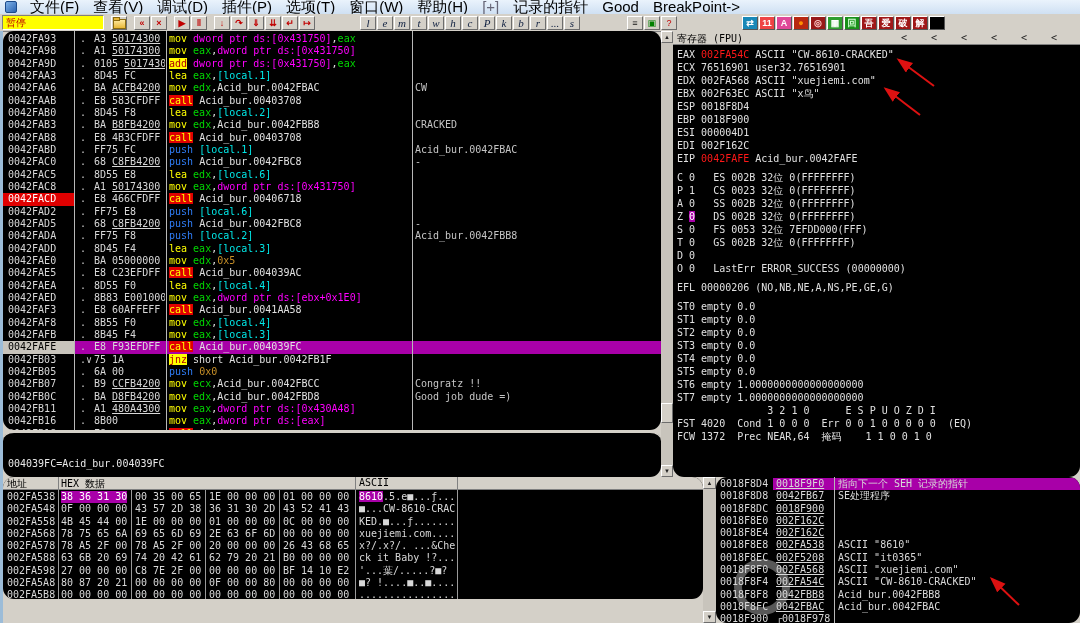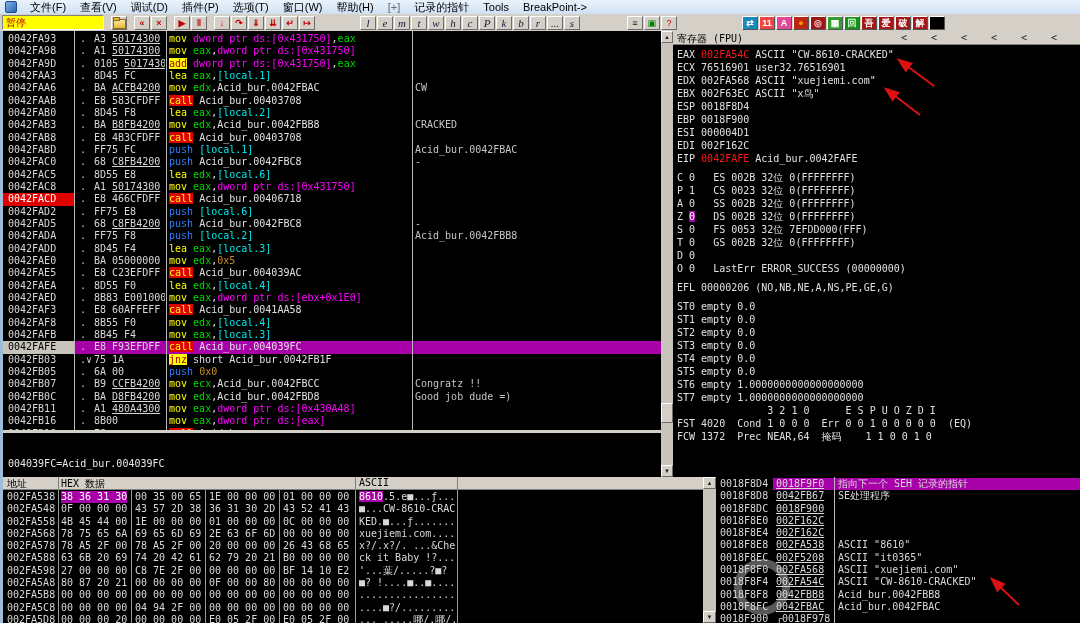--- a/index.html
+++ b/index.html
@@ -5,21 +5,21 @@
   html,body{margin:0;padding:0;}
   body{
     width:1080px;height:623px;position:relative;overflow:hidden;
     background:#d4d0c8;font-family:"Liberation Sans",sans-serif;
     -webkit-font-smoothing:none;
   }
   .mono{font-family:"DejaVu Sans Mono",monospace;font-size:10px;white-space:pre;}
   
   #menubar{position:absolute;left:0;top:0;width:1080px;height:14px;
     background:linear-gradient(#eaf3fc,#cfe0f3);display:flex;align-items:center;
-    font-size:11px;color:#000;border-bottom:1px solid #b8cde2;}
+    font-size:15px;color:#000;border-bottom:1px solid #b8cde2;}
   #appicon{width:10px;height:10px;margin:0 6px 0 5px;border-radius:2px;
     background:linear-gradient(135deg,#7fb2e8,#2a62b0);border:1px solid #1c4a8a;}
   .menu-item{padding:0 7px;height:14px;line-height:14px;cursor:default;}
   
   #toolbar{position:absolute;left:0;top:14px;width:1080px;height:17px;
     background:#d4d0c8;display:flex;align-items:center;border-bottom:1px solid #808080;}
   #status-box{width:97px;height:13px;margin-left:2px;background:#ffff00;
     color:#c00000;font-size:10px;line-height:13px;padding-left:3px;
     border:1px solid;border-color:#808080 #fff #fff #808080;}
   .tbtn{width:16px;height:14px;margin-left:1px;background:#d4d0c8;
@@ -28,21 +28,21 @@
     box-sizing:border-box;overflow:hidden;cursor:default;}
   .tbtn.red{color:#c00000;font-weight:bold;}
   .tbtn.letter{font-family:"Liberation Serif",serif;font-style:italic;font-size:11px;color:#102040;}
   .tbtn.plug{font-size:9px;font-weight:bold;border-color:#fff #555 #555 #fff;}
   .grp{display:flex;margin-left:6px;}
   .fold{position:relative;display:block;width:11px;height:8px;margin:2px auto 0;
     background:linear-gradient(#ffe9a0,#e8b838);border:1px solid #8a6a10;}
   .fold:before{content:"";position:absolute;left:-1px;top:-3px;width:5px;height:2px;
     background:#e8b838;border:1px solid #8a6a10;}
   
-  .blk{position:absolute;background:#000;}
+  .blk{position:absolute;background:#000;border-radius:11px;}
   #leftedge{position:absolute;left:0;top:31px;width:3px;height:592px;background:#9cbcd8;}
   
   #disasm{left:3px;top:31px;width:658px;height:399px;overflow:hidden;}
   .vline{position:absolute;top:0;bottom:0;width:1px;background:#b8b8b8;}
   #disasm-rows{position:absolute;left:0;top:2px;right:0;}
   .drow{display:flex;height:12.34px;line-height:12.34px;position:relative;}
   .drow.sel{background:#a800a8;}
   .d-addr{width:71px;padding-left:5px;box-sizing:border-box;color:#d8d8d8;}
   .drow.sel .d-addr{background:#c8c4bc;color:#000;}
   .d-addr.bp{background:#e00000;color:#fff;}
@@ -74,21 +74,21 @@
   #regtitle{position:absolute;left:0;top:0;width:100%;height:14px;background:#d4d0c8;
     color:#000;border-bottom:1px solid #808080;box-sizing:border-box;}
   #regtitle .t{position:absolute;left:4px;top:1px;}
   .chev{position:absolute;top:1px;color:#222;}
   #regbody{position:absolute;left:0;top:14px;width:100%;height:432px;overflow:hidden;
     color:#e0e0e0;padding:3px 0 0 4px;box-sizing:border-box;}
   .rline{height:13px;line-height:13px;}
   .v-red{color:#ff1818;}
   .z-hl{background:#a800a8;color:#fff;}
   
-  #dump{left:3px;top:477px;width:700px;height:146px;overflow:hidden;}
+  #dump{left:3px;top:477px;width:700px;height:122px;overflow:hidden;}
   #dump-head{position:absolute;left:0;top:0;width:100%;height:13px;background:#d4d0c8;
     color:#000;border-bottom:1px solid #808080;box-sizing:border-box;}
   #dump-head span{position:absolute;top:0;}
   .hsep{position:absolute;top:0;bottom:0;width:1px;background:#9a9a9a;}
   #dump-rows{position:absolute;left:0;top:14px;right:0;color:#d8d8d8;}
   .mrow{height:12.3px;line-height:12.3px;position:relative;}
   .m-addr{position:absolute;left:4px;}
   .m-g{position:absolute;}
   .m-ascii{position:absolute;left:356px;}
   .hl-p{background:#a800a8;color:#fff;}
@@ -119,21 +119,21 @@
   <span id="menu-items" style="display:flex">
       <span class="menu-item">文件(F)</span>
       <span class="menu-item">查看(V)</span>
       <span class="menu-item">调试(D)</span>
       <span class="menu-item">插件(P)</span>
       <span class="menu-item">选项(T)</span>
       <span class="menu-item">窗口(W)</span>
       <span class="menu-item">帮助(H)</span>
       <span class="menu-item" style="color: rgb(102, 102, 119);">[+]</span>
       <span class="menu-item">记录的指针</span>
-      <span class="menu-item">Tools</span>
+      <span class="menu-item">Good</span>
       <span class="menu-item">BreakPoint-&gt;</span>
     </span>
 </div>
 
 <div id="toolbar">
   <div id="status-box" class="mono">暂停</div>
   <div class="grp">
     <div class="tbtn">
         <span class="fold"></span>
       </div>

